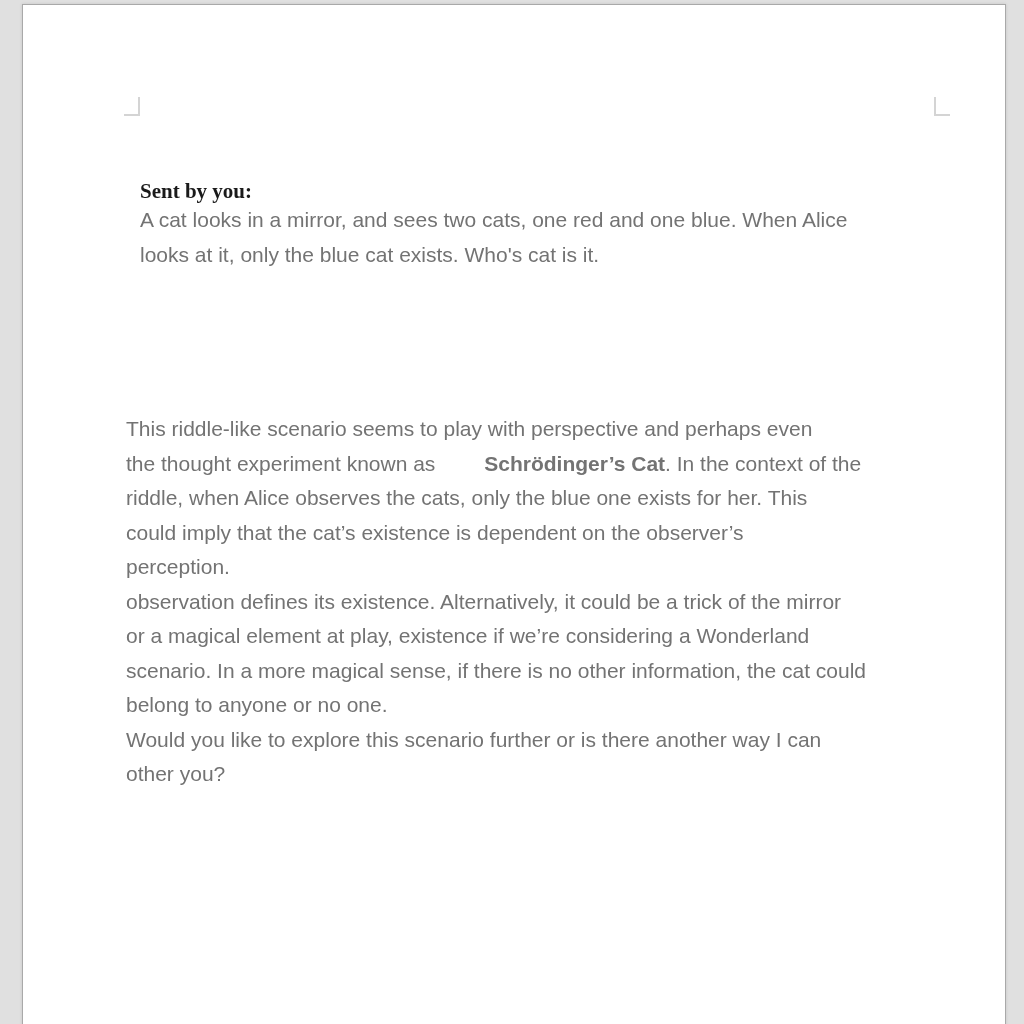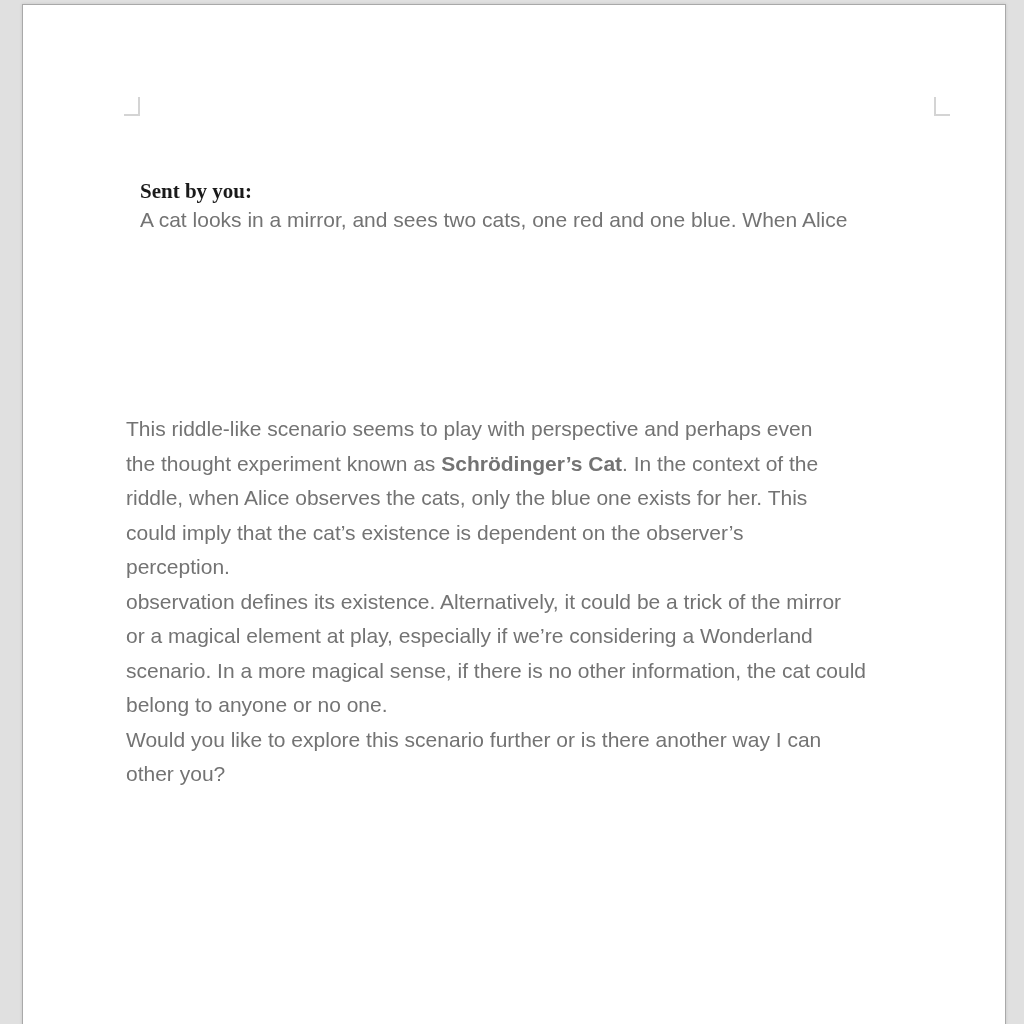--- a/index.html
+++ b/index.html
@@ -64,49 +64,50 @@
     left: 103px;
     top: 407px;
     color: #1a1a1a;
   }
   .text-line {
     font-size: 21px;
     line-height: 34.5px;
     white-space: nowrap;
     color: #737373;
   }
-  .text-line .bold { font-weight: bold; }
+  .text-line .bold { font-weight: bold; margin-left: 43px; }
   .reply-paragraph { margin: 0; }
   .reply .reply-paragraph:last-child { }
 </style>
 </head>
 <body>
 
 <div class="canvas">
   <div class="page">
     <div class="corner-mark top-left"></div>
     <div class="corner-mark top-right"></div>
 
     <div class="sender-label">Sent by you:</div>
 
     <div class="user-message">
         <div class="text-line"><span>A cat looks in a mirror, and sees two cats, one red and one blue. When Alice</span></div>
+        <div class="text-line"><span>looks at it, only the blue cat exists. Who's cat is it.</span></div>
       </div>
 
     <div class="reply">
         <div class="reply-paragraph">
           <div class="text-line"><span>This riddle-like scenario seems to play with perspective and perhaps even</span></div>
           <div class="text-line"><span>the thought experiment known as </span><span class="bold">Schrödinger’s Cat</span><span>. In the context of the</span></div>
           <div class="text-line"><span>riddle, when Alice observes the cats, only the blue one exists for her. This</span></div>
           <div class="text-line"><span>could imply that the cat’s existence is dependent on the observer’s</span></div>
           <div class="text-line"><span>perception.</span></div>
         </div>
         <div class="reply-paragraph">
           <div class="text-line"><span>observation defines its existence. Alternatively, it could be a trick of the mirror</span></div>
-          <div class="text-line"><span>or a magical element at play, especially if we’re considering a Wonderland</span></div>
+          <div class="text-line"><span>or a magical element at play, existence if we’re considering a Wonderland</span></div>
           <div class="text-line"><span>scenario. In a more magical sense, if there is no other information, the cat could</span></div>
           <div class="text-line"><span>belong to anyone or no one.</span></div>
         </div>
         <div class="reply-paragraph">
           <div class="text-line"><span>Would you like to explore this scenario further or is there another way I can</span></div>
           <div class="text-line"><span>other you?</span></div>
         </div>
       </div>
   </div>
 </div>

